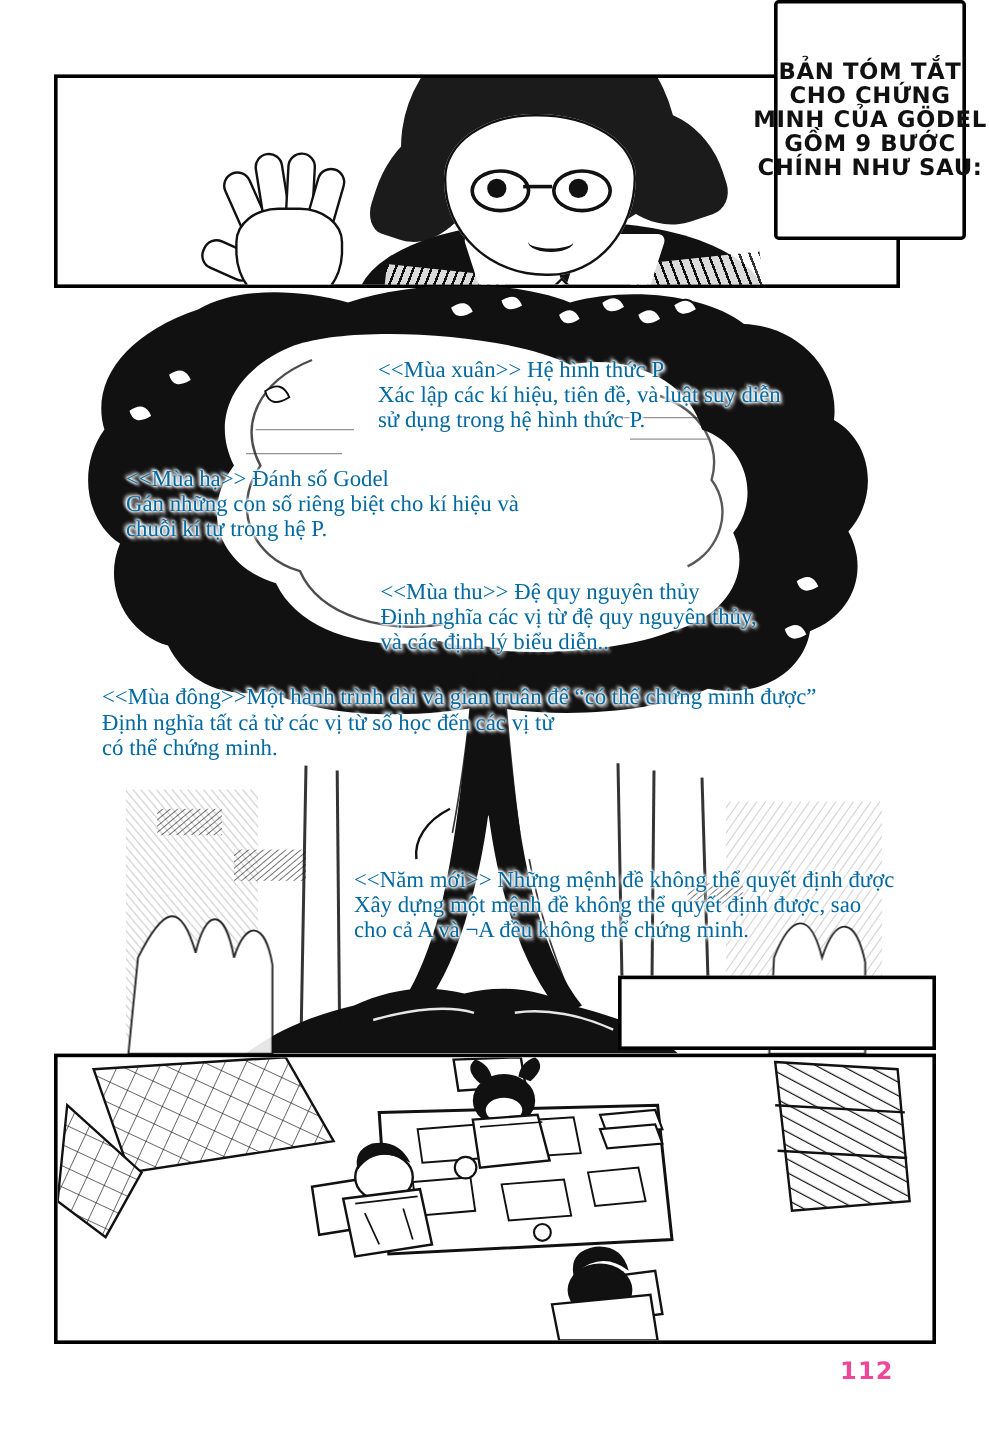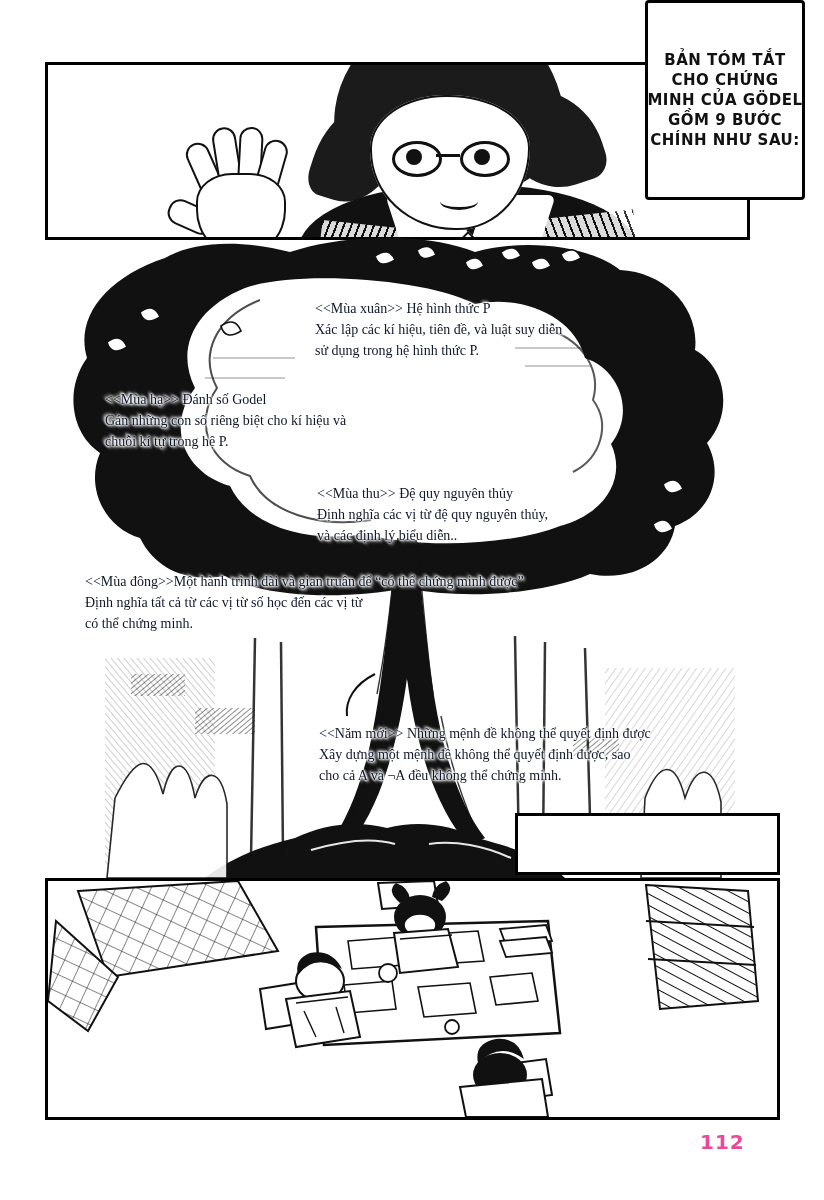--- a/index.html
+++ b/index.html
@@ -179,54 +179,54 @@
     border-radius: 4px;
     box-sizing: border-box;
     display: flex;
     flex-direction: column;
     align-items: center;
     justify-content: center;
     z-index: 6;
   }
   .bubble-top .line {
     font-family: "DejaVu Sans", sans-serif;
-    font-size: 15px;
+    font-size: 19px;
     font-weight: 700;
     letter-spacing: .5px;
     color: #111;
     line-height: 20px;
     text-align: center;
     white-space: nowrap;
   }
 
   
   .panel-mid {
     position: absolute;
     left: 45px; top: 238px;
     width: 735px; height: 640px;
     overflow: hidden;
   }
   .tree-canvas { position: absolute; inset: 0; }
 
   .mid-textblock {
     position: absolute;
-    color: #0f172a;
+    color: #0369a1;
     font-family: "Liberation Serif", serif;
-    font-size: 14px;
+    font-size: 19px;
     line-height: 21px;
     white-space: pre-line;
     text-shadow:
       1px 0 2px #fff, -1px 0 2px #fff, 0 1px 2px #fff, 0 -1px 2px #fff,
       2px 2px 3px #fff, -2px -2px 3px #fff;
   }
   .tb-spring { left: 270px; top: 60px; }
   .tb-summer { left: 60px;  top: 151px; }
   .tb-autumn { left: 272px; top: 245px; }
   .tb-winter { left: 40px;  top: 333px; }
-  .tb-newyear{ left: 250px; top: 485px; margin-left: 24px; }
+  .tb-newyear{ left: 250px; top: 485px; }
 
   
   .panel-empty {
     position: absolute;
     left: 515px; top: 813px;
     width: 265px; height: 62px;
     border: 3px solid #000;
     background: #fff;
     box-sizing: border-box;
     z-index: 5;

